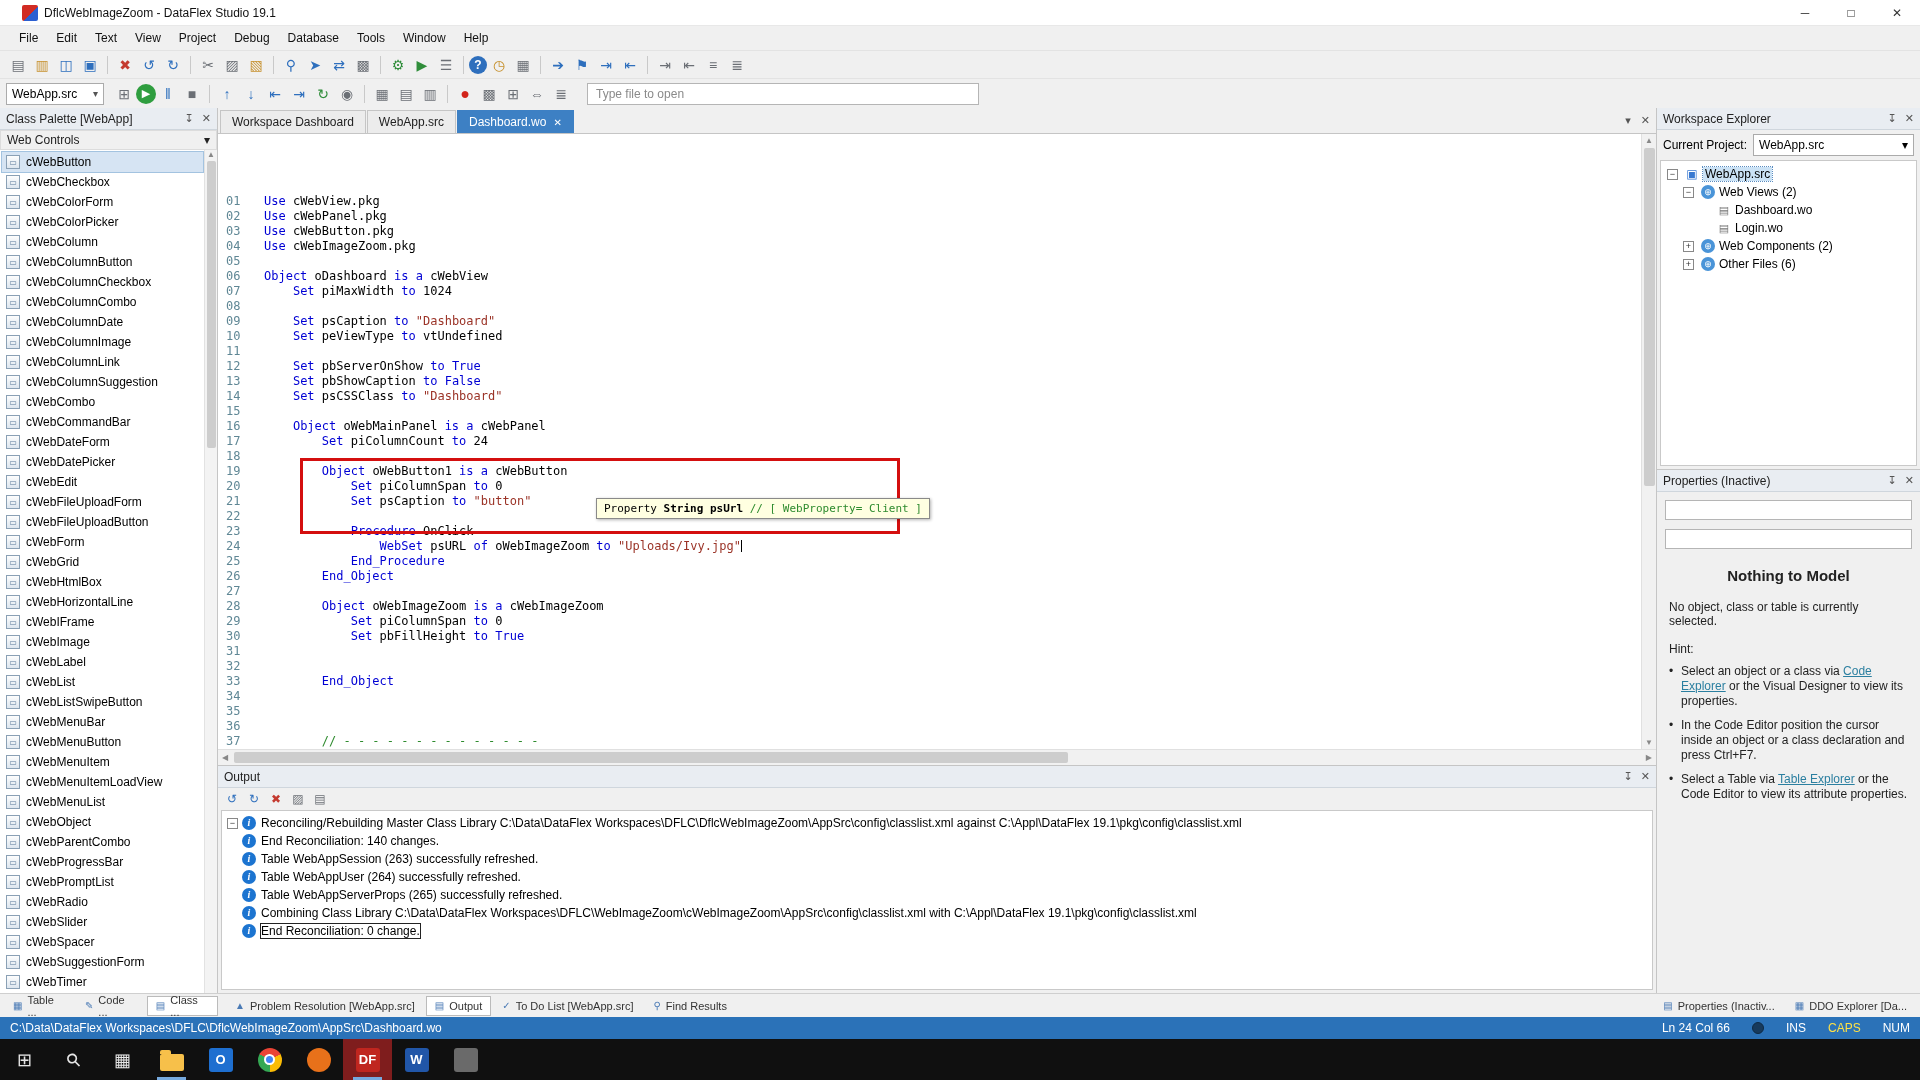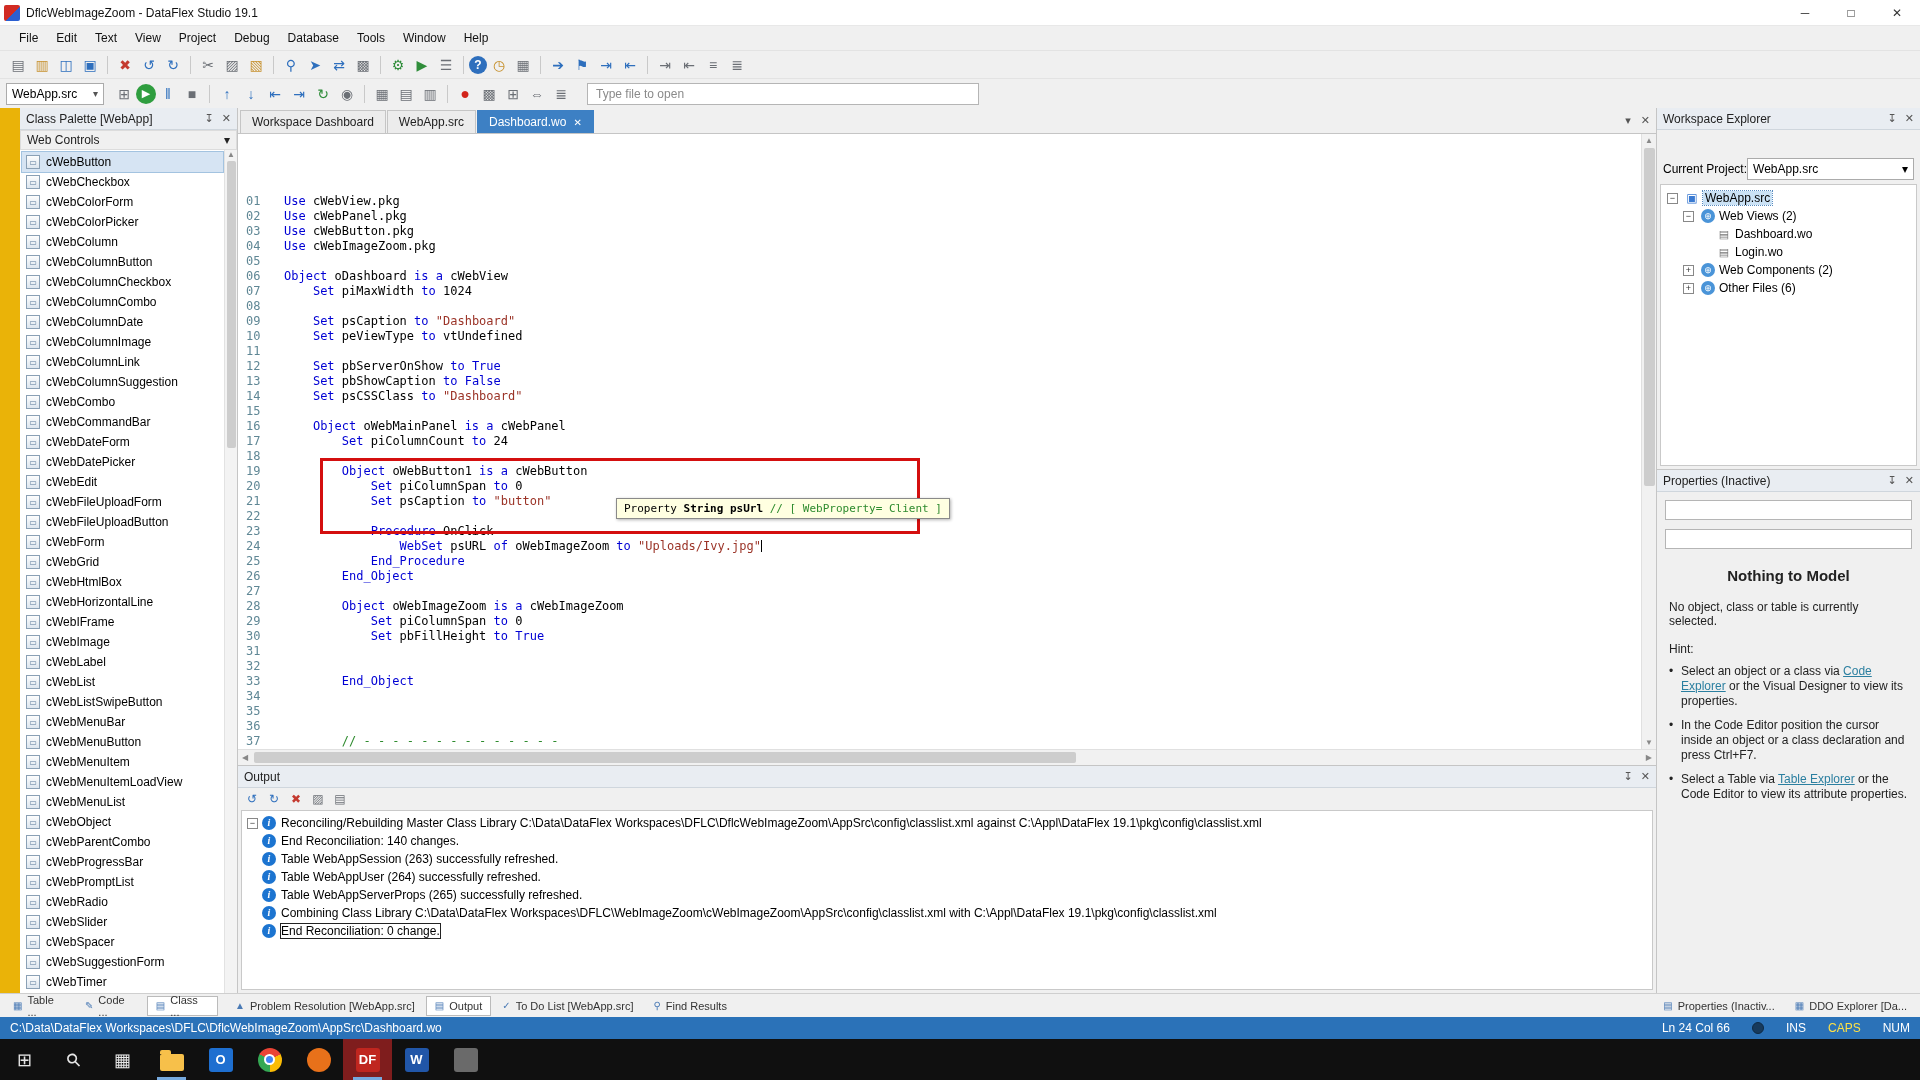--- a/index.html
+++ b/index.html
@@ -1,21 +1,21 @@
 <!DOCTYPE html>
 <html><head>
 <meta charset="utf-8">
 <style>
   *{box-sizing:border-box;margin:0;padding:0;}
   html,body{width:1920px;height:1080px;overflow:hidden;}
   body{font-family:"Liberation Sans",sans-serif;font-size:12px;color:#000;background:#fff;}
   .screen{width:1920px;height:1080px;display:flex;flex-direction:column;}
 
   
-  .titlebar{height:26px;background:#ffffff;display:flex;align-items:center;padding-left:4px;border-bottom:1px solid #e8e8e8;flex:none;}
+  .titlebar{height:26px;background:#ffffff;display:flex;align-items:center;padding-left:22px;border-bottom:1px solid #e8e8e8;flex:none;}
   .appicon{width:16px;height:16px;background:linear-gradient(135deg,#d12b23 55%,#2b5fd1 55%);border-radius:2px;margin-right:6px;flex:none;}
   .wtitle{font-size:12px;color:#111;}
   .winbtns{margin-left:auto;display:flex;height:100%;}
   .winbtn{width:46px;display:flex;align-items:center;justify-content:center;font-size:12px;color:#333;}
 
   
   .menubar{height:24px;background:#f0f0f0;display:flex;align-items:center;padding-left:10px;flex:none;}
   .menu-item{padding:0 9px;height:100%;display:flex;align-items:center;color:#111;}
   .toolbar{background:#f0f0f0;border-top:1px solid #e3e3e3;display:flex;align-items:center;padding:0 6px;flex:none;}
   .tb1{height:28px;}
@@ -25,21 +25,21 @@
   .c-blue{color:#2e6fbd}.c-red{color:#c43a2f}.c-green{color:#2f8d3a}.c-amber{color:#c79230}.c-dim{color:#6b6f75}
   .c-helpbtn{background:#2e6fbd;color:#fff;border-radius:50%;width:18px;height:18px;font-size:12px;font-weight:bold;}
   .c-redfill{color:#d2241a;font-size:16px;}
   .runbtn{background:#2f9e3f;color:#fff;border-radius:50%;width:20px;height:20px;font-size:11px;}
   .combo{display:flex;align-items:center;justify-content:space-between;background:#fff;border:1px solid #ababab;height:22px;width:98px;padding:0 5px;margin-right:8px;flex:none;}
   .combo .arr{color:#555;font-size:10px;}
   .openfile-input{width:392px;height:22px;border:1px solid #b5b5b5;padding:0 8px;font-family:"Liberation Sans",sans-serif;font-size:12px;color:#333;margin-left:14px;}
   .openfile-input::placeholder{color:#8a8a8a;}
 
   
-  .main{flex:1;display:flex;min-height:0;background:#eab308;padding-left:20px;}
+  .main{flex:1;display:flex;min-height:0;background:#eab308;}
   .panel-header{height:22px;background:#e9edf2;border-bottom:1px solid #cfd6dd;display:flex;align-items:center;padding:0 6px;font-size:12px;color:#222;flex:none;}
   .panel-header .ph-icons{margin-left:auto;display:flex;gap:8px;color:#555;font-size:11px;}
 
   
   .palette{width:218px;border-right:1px solid #c5c5c5;display:flex;flex-direction:column;background:#fff;flex:none;}
   .pal-section{height:20px;background:#f0f0f0;border:1px solid #dcdcdc;display:flex;align-items:center;justify-content:space-between;padding:0 6px;color:#222;flex:none;}
   .pal-list{flex:1;overflow:hidden;position:relative;padding:2px 14px 0 2px;}
   .pal-item{height:20px;display:flex;align-items:center;padding-left:4px;white-space:nowrap;}
   .pal-item.selected{background:#d6e4f3;outline:1px solid #a3c3e0;}
   .pal-ico{width:14px;height:14px;border:1px solid #8aa0b5;background:linear-gradient(#fdfdfd,#dde6ef);margin-right:6px;font-size:8px;color:#5b7a99;display:flex;align-items:center;justify-content:center;flex:none;}
@@ -83,21 +83,21 @@
   .output-log{flex:1;background:#fff;border:1px solid #c9c9c9;margin:0 3px 3px 3px;overflow:hidden;padding:3px 0;}
   .log-line{height:18px;display:flex;align-items:center;padding-left:5px;white-space:nowrap;}
   .log-line .lpad{width:15px;flex:none;}
   .expander{width:11px;height:11px;border:1px solid #888;background:#fff;font-size:9px;line-height:9px;text-align:center;color:#333;margin-right:4px;flex:none;}
   .info-ico{width:14px;height:14px;border-radius:50%;background:#1c74d0;color:#fff;font:italic bold 10px/14px "Liberation Serif",serif;text-align:center;margin-right:5px;flex:none;}
   .log-text.focused{outline:1px solid #222;}
 
   
   .rightcol{width:264px;border-left:1px solid #c5c5c5;display:flex;flex-direction:column;background:#f0f0f0;flex:none;}
   .we-section{height:361px;display:flex;flex-direction:column;flex:none;}
-  .we-current{height:30px;display:flex;align-items:center;gap:0;padding:0 6px;flex:none;margin-top:24px;}
+  .we-current{height:30px;display:flex;align-items:center;gap:6px;padding:0 6px;flex:none;}
   .we-combo{flex:1;display:flex;align-items:center;justify-content:space-between;background:#fff;border:1px solid #ababab;height:22px;padding:0 5px;}
   .we-tree{flex:1;background:#fff;border:1px solid #c9c9c9;margin:0 3px 3px 3px;padding:4px 0;overflow:hidden;}
   .tree-row{height:18px;display:flex;align-items:center;white-space:nowrap;}
   .tree-label.selected{background:#cbe2f5;outline:1px dotted #5a8cc0;padding:0 2px;}
   .tnode-ico{width:14px;height:14px;margin:0 4px 0 3px;display:flex;align-items:center;justify-content:center;font-size:10px;flex:none;}
   .ico-globe{background:#4a94d8;color:#fff;border-radius:50%;font-size:9px;}
   .ico-project{color:#3a7ad1;font-size:12px;}
   .ico-file{color:#777;font-size:11px;}
   .props{flex:1;display:flex;flex-direction:column;border-top:1px solid #c5c5c5;min-height:0;}
   .props-combos{padding:8px 8px 4px 8px;display:flex;flex-direction:column;gap:9px;flex:none;}

